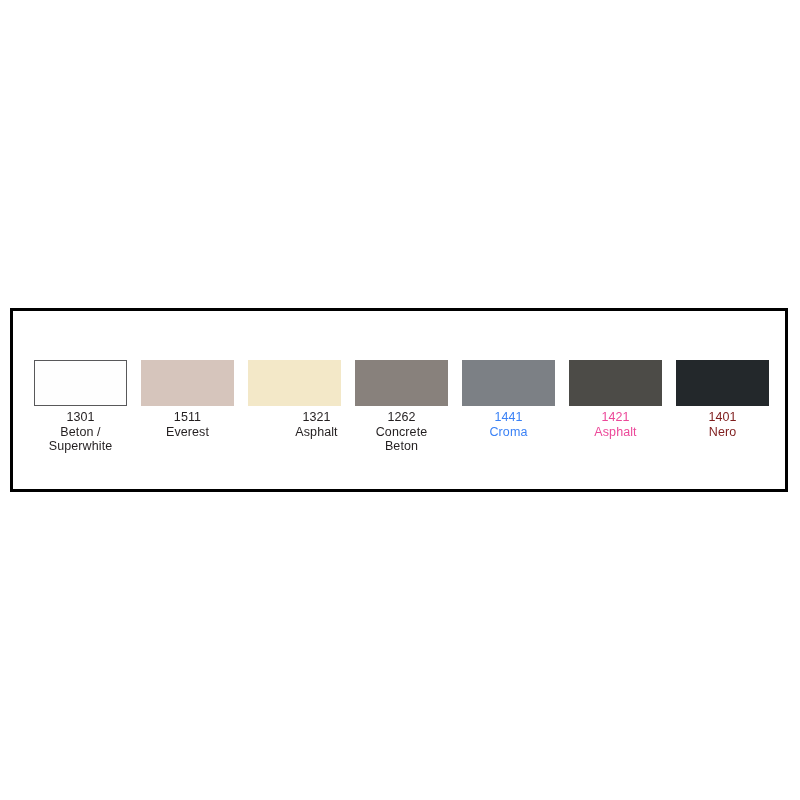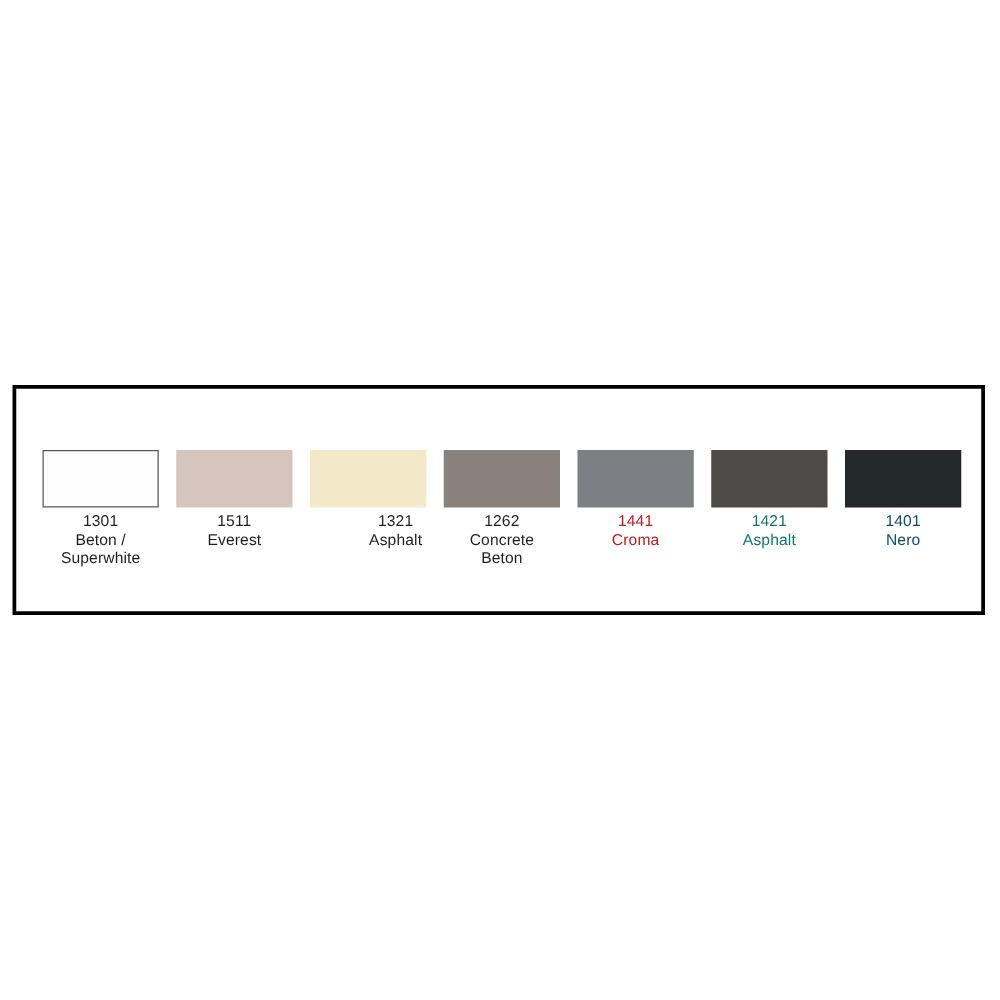--- a/index.html
+++ b/index.html
@@ -95,24 +95,24 @@
         <div class="swatch-chip" style="background: rgb(243, 232, 200);"></div>
         <div class="swatch-caption" style="color: rgb(35, 31, 32); margin-left: 44px;"><span class="swatch-code">1321</span><span class="swatch-name">Asphalt</span></div>
       </div>
       <div class="swatch-cell">
         <div class="swatch-chip" style="background: rgb(136, 129, 124);"></div>
         <div class="swatch-caption" style="color: rgb(35, 31, 32);"><span class="swatch-code">1262</span><span class="swatch-name">Concrete
 Beton</span></div>
       </div>
       <div class="swatch-cell">
         <div class="swatch-chip" style="background: rgb(124, 128, 133);"></div>
-        <div class="swatch-caption" style="color: #b91c1c;"><span class="swatch-code">1441</span><span class="swatch-name">Croma</span></div>
+        <div class="swatch-caption" style="color: #3b82f6;"><span class="swatch-code">1441</span><span class="swatch-name">Croma</span></div>
       </div>
       <div class="swatch-cell">
         <div class="swatch-chip" style="background: rgb(76, 75, 71);"></div>
-        <div class="swatch-caption" style="color: #0f766e;"><span class="swatch-code">1421</span><span class="swatch-name">Asphalt</span></div>
+        <div class="swatch-caption" style="color: #ec4899;"><span class="swatch-code">1421</span><span class="swatch-name">Asphalt</span></div>
       </div>
       <div class="swatch-cell">
         <div class="swatch-chip" style="background: rgb(35, 40, 43);"></div>
-        <div class="swatch-caption" style="color: #0c4a6e;"><span class="swatch-code">1401</span><span class="swatch-name">Nero</span></div>
+        <div class="swatch-caption" style="color: #7f1d1d;"><span class="swatch-code">1401</span><span class="swatch-name">Nero</span></div>
       </div>
     </div>
 </div>
 
 </body></html>

